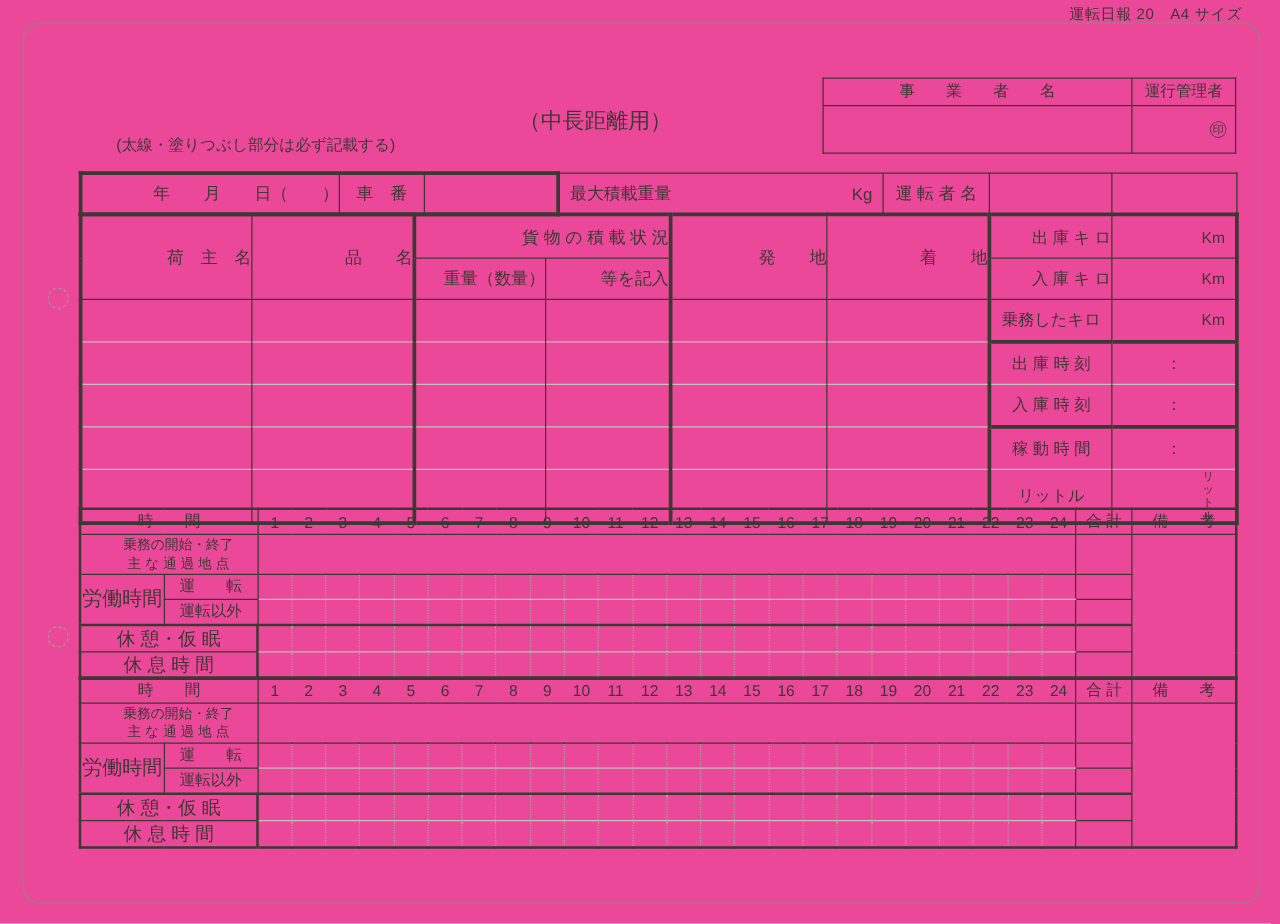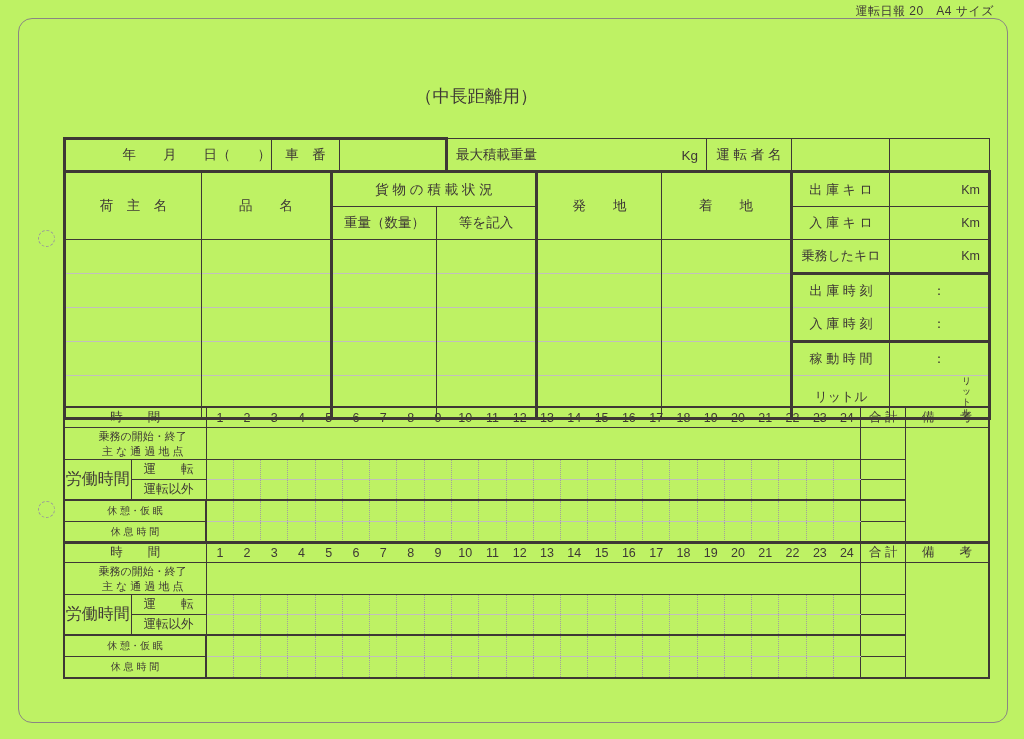--- a/index.html
+++ b/index.html
@@ -2,21 +2,21 @@
 <html><head>
 <meta charset="utf-8">
 <style>
   :root{
     --ink:#3e3835;
     --light:#c2bfbd;
     --dot:#a39f9d;
   }
   html,body{margin:0;padding:0;background:#fff;}
   body{font-family:"Liberation Sans","DejaVu Sans",sans-serif;color:var(--ink);}
-  #page{position:relative;width:1024px;height:739px;background:#bef264;overflow:hidden;}
+  #page{position:relative;width:1024px;height:739px;background:#ec4899;overflow:hidden;}
   #sheet-border{position:absolute;left:18px;top:18px;width:988px;height:703px;
     border:1px solid #8a8683;border-radius:14px;}
   #corner-label{position:absolute;top:3px;right:30px;font-size:12px;letter-spacing:.5px;}
   
   #title-wrap{position:absolute;left:88px;top:62px;width:280px;text-align:center;
     border-bottom:2px solid var(--ink);padding-bottom:4px;}
   #title{font-size:30px;letter-spacing:2px;}
   #title-note{position:absolute;left:93px;top:108px;font-size:12.5px;}
   #subtitle{position:absolute;left:415px;top:84px;font-size:17.5px;}
   #op-box{position:absolute;left:658px;top:62px;border-collapse:collapse;table-layout:fixed;}
@@ -29,21 +29,21 @@
   #row1 td{border:1.5px solid var(--ink);height:30px;padding:0;font-size:13.5px;text-align:center;}
   #row1 .tk{border-top:3px solid var(--ink);border-bottom:3px solid var(--ink);}
   #row1 .tkl{border-left:3px solid var(--ink);text-align:right;}
   #row1 .tkr{border-right:3px solid var(--ink);}
   #row1 .maxload{display:flex;justify-content:space-between;align-items:center;height:100%;
     padding:0 8px;box-sizing:border-box;font-size:13.5px;}
   
   #mt{position:absolute;left:63px;top:170px;border-collapse:collapse;table-layout:fixed;
     border:3px solid var(--ink);}
   #mt td{padding:0;font-size:13.5px;text-align:center;color:var(--ink);}
-  #mt .h{border:1.5px solid var(--ink);}
+  #mt .h{border:1.5px solid var(--ink);text-align:right;}
   #mt .h.tkl{border-left:3px solid var(--ink);}
   #mt .h.tkr{border-right:3px solid var(--ink);}
   #mt .hr1{height:33px;} #mt .hr2{height:32px;}
   #mt .b{height:32px;border-top:1px solid var(--light);}
   #mt .vl{border-left:1.5px solid var(--ink);}
   #mt .vL{border-left:3px solid var(--ink);}
   #mt .rlab{font-size:13px;border-left:3px solid var(--ink);}
   #mt .rval{border-left:1.5px solid var(--ink);}
   #mt .tkt{border-top:3px solid var(--ink) !important;}
   #mt .thin-t{border-top:1px solid var(--light);}
@@ -67,37 +67,54 @@
   .tt-drv td,.tt-ndrv td{height:19px;}
   .tt-rest1 td,.tt-rest2 td{height:20px;}
   .tt-labor{border-right:1px solid var(--ink);font-size:16px;}
   .tt-sub{border-right:1.5px solid var(--ink);border-bottom:1px solid var(--ink);font-size:12.5px;}
   .tt-h{border-bottom:1px solid var(--light);}
   .tt-h + .tt-h{border-left:1px dotted var(--dot);}
   .tt-totalc{border-left:1.5px solid var(--ink);border-right:1.5px solid var(--ink);
     border-bottom:1px solid var(--ink);}
   .tt-rembody{border-left:1.5px solid var(--ink);}
   .tt-rest1 > td{border-top:2.5px solid var(--ink);}
-  .tt-restlbl{border-right:2.5px solid var(--ink);font-size:10px;}
+  .tt-restlbl{border-right:2.5px solid var(--ink);font-size:15px;}
   .tt-rest1 .tt-restlbl{border-bottom:1.5px solid var(--ink);}
   
   #footer-note{position:absolute;top:679px;right:36px;font-size:12px;}
   .punch-hole{position:absolute;left:38px;width:15px;height:15px;border:1px dashed #9a9a9a;
     border-radius:50%;}
   #hole1{top:230px;} #hole2{top:501px;}
 </style>
 </head>
 <body>
 
 <div id="page">
   <div id="sheet-border"></div>
   <div id="corner-label">運転日報 20　A4 サイズ</div>
 
+  <div id="title-note">(太線・塗りつぶし部分は必ず記載する)</div>
   <div id="subtitle">（中長距離用）</div>
 
+  <table id="op-box">
+    <colgroup>
+        <col style="width:247px">
+        <col style="width:83px">
+      </colgroup>
+    <tbody>
+        <tr>
+      <td class="op-name-h">事　　業　　者　　名</td>
+      <td class="op-name-h">運行管理者</td>
+    </tr>
+    <tr>
+      <td class="op-body"></td>
+      <td class="op-body op-seal"><span>㊞</span></td>
+    </tr>
+  </tbody>
+    </table>
 
   <table id="row1">
     <colgroup>
         <col style="width:207px">
         <col style="width:68px">
         <col style="width:107px">
         <col style="width:260px">
         <col style="width:85px">
         <col style="width:98px">
         <col style="width:100px">

